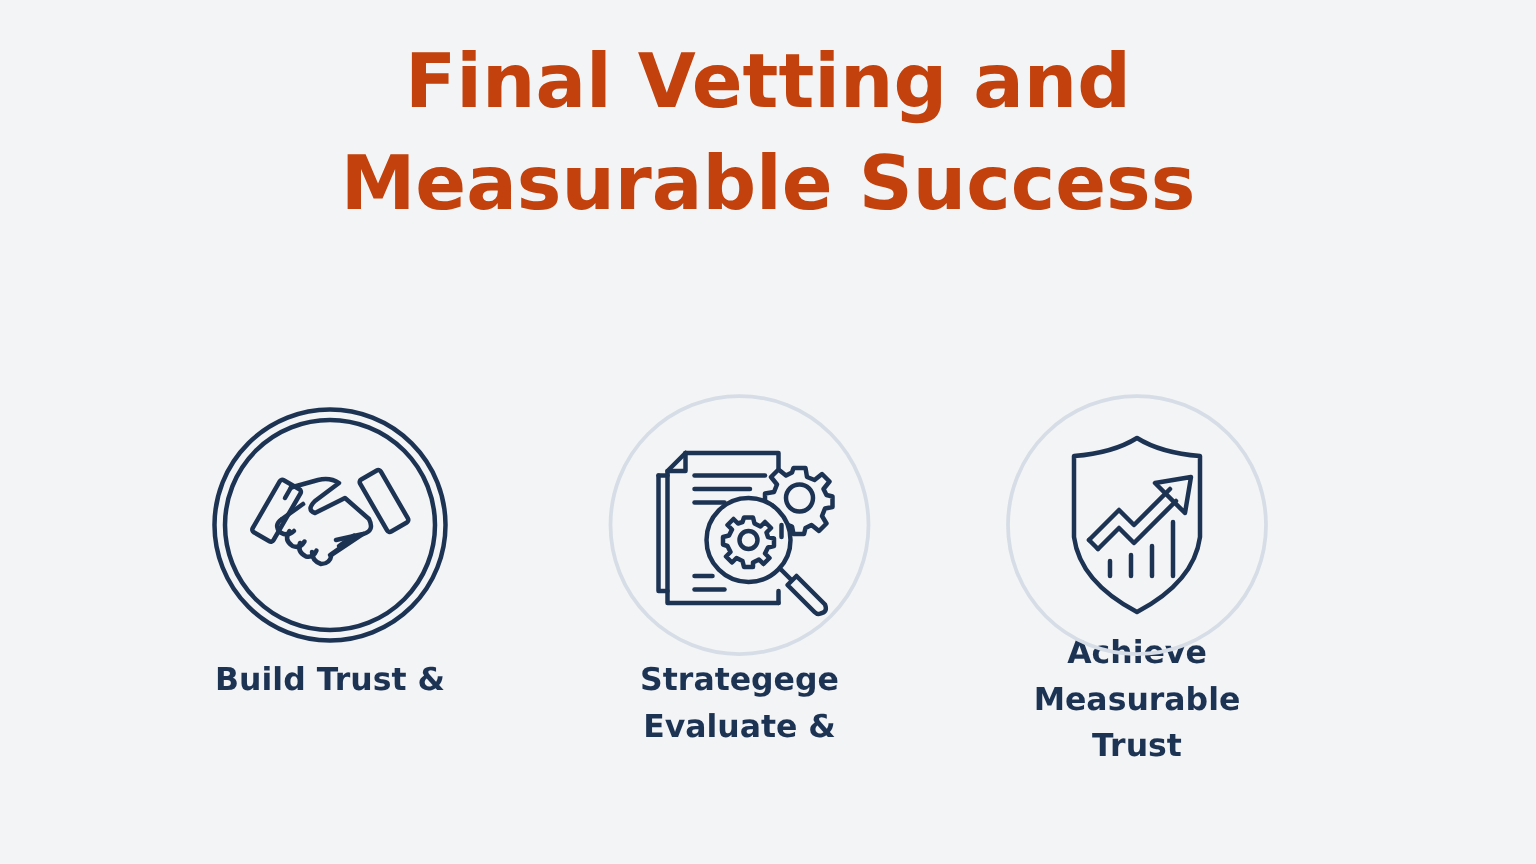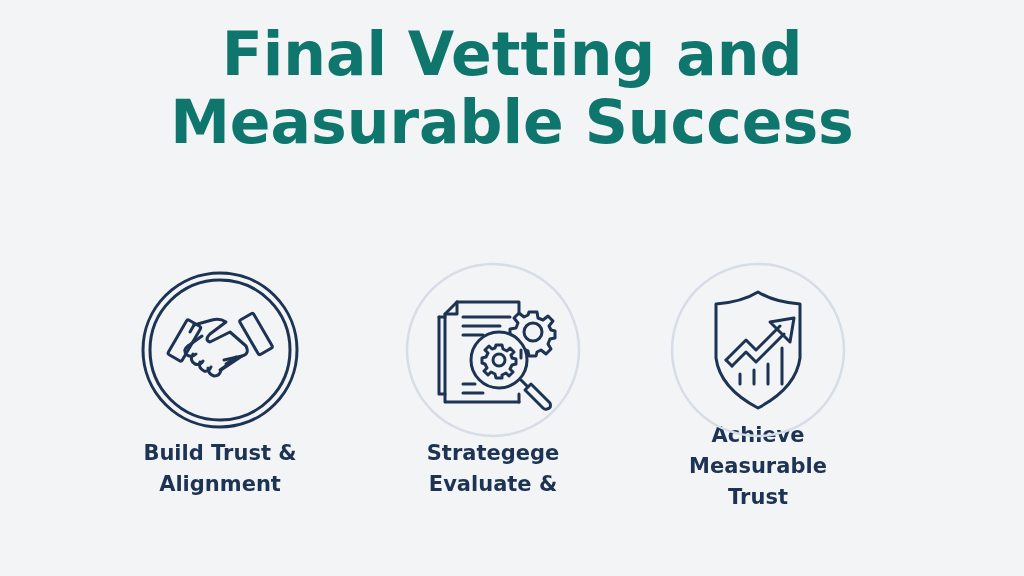--- a/index.html
+++ b/index.html
@@ -15,23 +15,23 @@
       font-family: "DejaVu Sans", "Liberation Sans", sans-serif;
       color: #1d3354;
     }
     .title {
       position: absolute;
       left: 0;
       top: 20px;
       width: 1024px;
       text-align: center;
       font-weight: bold;
-      font-size: 60px;
+      font-size: 50px;
       line-height: 68px;
-      color: #0f766e;
+      color: #c2410c;
       letter-spacing: 0px;
     }
     .title div { white-space: nowrap; }
     .item {
       position: absolute;
       top: 262px;
       width: 260px;
       text-align: center;
     }
     .icon-wrap {
@@ -83,21 +83,20 @@
         <path d="M110 100 Q108 106 114 109 Q119 110 121 105"></path>
         <path d="M118 106 Q118 112 124 114 Q130 114 131 108 L152 94"></path>
         <path d="M98 84 L112 74"></path>
         <path d="M136 102 L146 95"></path>
         <path d="M130 108 L140 101"></path>
       </g>
     </svg>
   </div>
   <div class="label">
     <div>Build Trust &amp;</div>
-    <div>Alignment</div>
   </div>
 </div>
 
 <div class="item" style="left:363px;">
   <div class="icon-wrap">
     <svg viewBox="0 0 176 176" fill="none" stroke="#1d3354" stroke-width="3" stroke-linecap="round" stroke-linejoin="round">
       <circle cx="88" cy="88" r="86" stroke="#d6dde6" stroke-width="2.5"></circle>
 
       <path d="M34 55 L34 132 L40 132"></path>
       <path d="M34 55 L40 55"></path>

